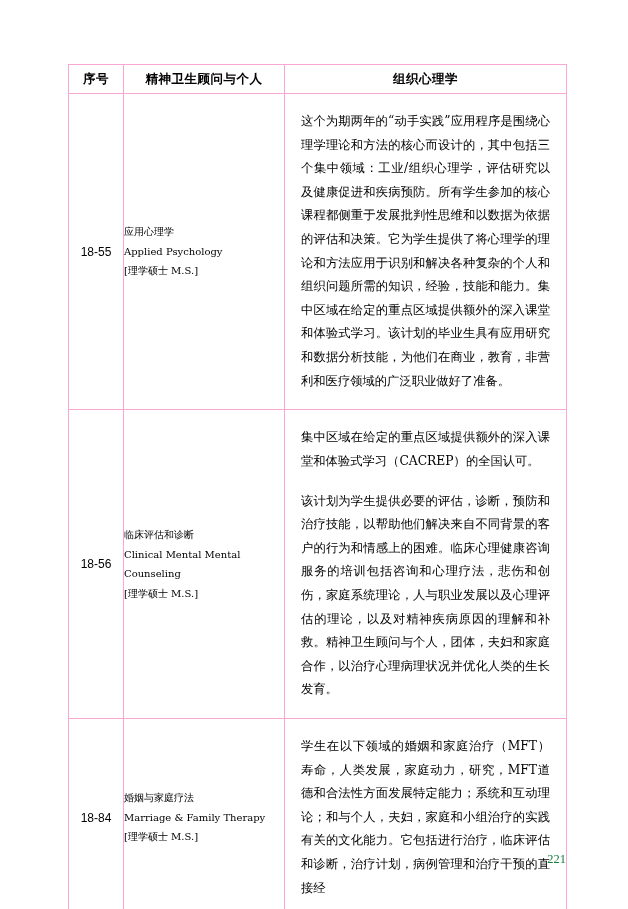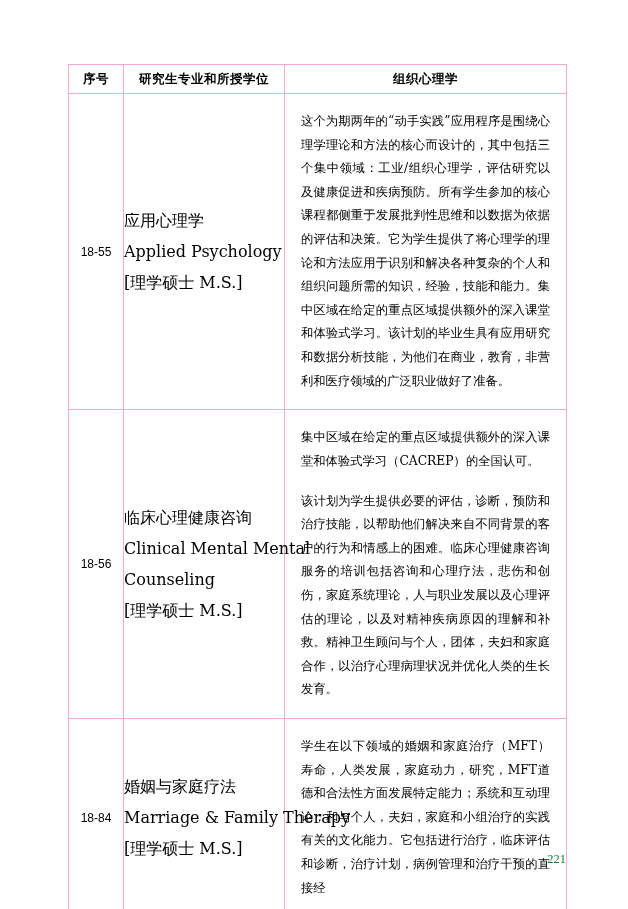--- a/index.html
+++ b/index.html
@@ -52,21 +52,21 @@
 
   
   td.no-cell {
     text-align: center;
     font-size: 12px;
     padding-left: 6px;
     font-family: Liberation Sans, sans-serif;
   }
   td.major-cell {
     padding: 6px 4px 6px 7px;
-    font-size: 16px;
+    font-size: 10px;
     line-height: 1.95;
   }
   td.goal-cell {
     padding: 4px 5px 5px 6px;
     font-size: 12.3px;
     line-height: 1.92;
     vertical-align: top;
     text-align: justify;
     text-justify: inter-ideograph;
   }
@@ -103,42 +103,42 @@
 
   <table class="catalog">
     <colgroup>
       <col class="c-no">
       <col class="c-major">
       <col class="c-goal">
     </colgroup>
     <thead>
       <tr>
         <th>序号</th>
-        <th>研究生专业和所授学位</th>
+        <th>精神卫生顾问与个人</th>
         <th>组织心理学</th>
       </tr>
     </thead>
     <tbody>
 
       <tr class="row-1">
         <td class="no-cell">18-55</td>
         <td class="major-cell">
           <span class="major-line">应用心理学</span>
           <span class="major-line">Applied Psychology</span>
           <span class="major-line">[理学硕士  M.S.]</span>
         </td>
         <td class="goal-cell">
           <p class="goal-para">这个为期两年的“动手实践”应用程序是围绕心理学理论和方法的核心而设计的，其中包括三个集中领域：工业/组织心理学，评估研究以及健康促进和疾病预防。所有学生参加的核心课程都侧重于发展批判性思维和以数据为依据的评估和决策。它为学生提供了将心理学的理论和方法应用于识别和解决各种复杂的个人和组织问题所需的知识，经验，技能和能力。集中区域在给定的重点区域提供额外的深入课堂和体验式学习。该计划的毕业生具有应用研究和数据分析技能，为他们在商业，教育，非营利和医疗领域的广泛职业做好了准备。</p>
         </td>
       </tr>
 
       <tr class="row-2">
         <td class="no-cell">18-56</td>
         <td class="major-cell">
-          <span class="major-line">临床心理健康咨询</span>
+          <span class="major-line">临床评估和诊断</span>
           <span class="major-line">Clinical Mental Mental</span>
           <span class="major-line">Counseling</span>
           <span class="major-line">[理学硕士  M.S.]</span>
         </td>
         <td class="goal-cell">
           <p class="goal-para">集中区域在给定的重点区域提供额外的深入课堂和体验式学习（CACREP）的全国认可。</p>
           <p class="goal-para">该计划为学生提供必要的评估，诊断，预防和治疗技能，以帮助他们解决来自不同背景的客户的行为和情感上的困难。临床心理健康咨询服务的培训包括咨询和心理疗法，悲伤和创伤，家庭系统理论，人与职业发展以及心理评估的理论，以及对精神疾病原因的理解和补救。精神卫生顾问与个人，团体，夫妇和家庭合作，以治疗心理病理状况并优化人类的生长发育。</p>
         </td>
       </tr>
 

